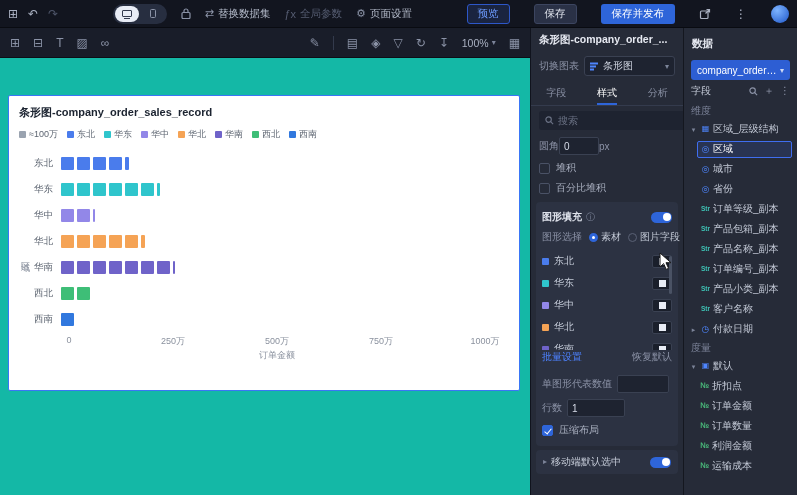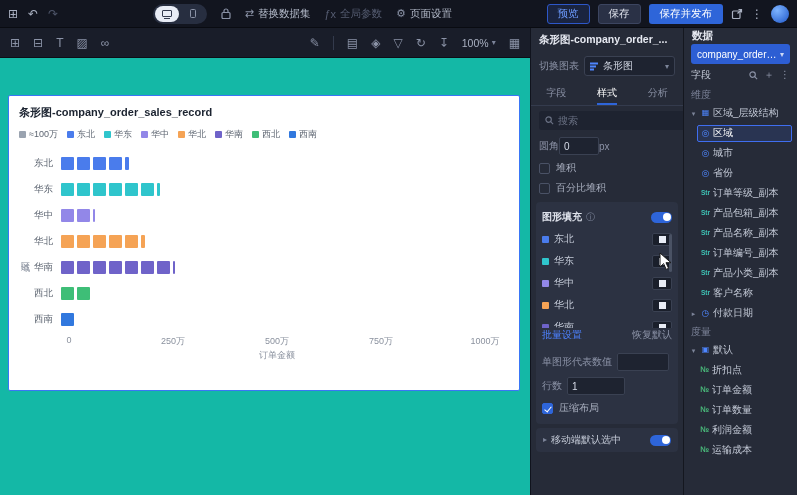--- a/index.html
+++ b/index.html
@@ -98,21 +98,21 @@
   .scroll-thumb{position:absolute;right:0;top:6px;width:3px;height:38px;background:#4a5264;border-radius:2px}
   .links-row{display:flex;align-items:flex-start;height:22px}
   .link-blue{color:#4d82ff;cursor:pointer}
   .link-gray{color:#8b92a6;margin-left:auto;cursor:pointer}
   .unit-row{display:flex;align-items:center;height:24px;gap:5px}
   .unit-row .muted{flex:none}
   .mobile-card{margin:4px 5px;background:#2c3242;border-radius:4px;height:24px;display:flex;align-items:center;padding:0 7px;gap:4px}
 
   
   .data-panel{width:114px;background:#262b38;border-left:1px solid #14171f;display:flex;flex-direction:column;font-size:10px;overflow:hidden}
-  .dp-header{height:16px;display:flex;align-items:center;padding:8px 8px;color:#e6e9f1;font-weight:700;font-size:10.5px}
+  .dp-header{height:16px;display:flex;align-items:center;padding:16px 8px;color:#e6e9f1;font-weight:700;font-size:10.5px}
   .dataset-btn{margin:0 7px;height:20px;background:#2d5ed3;border-radius:3px;display:flex;align-items:center;padding:0 6px;color:#fff;cursor:pointer;white-space:nowrap;overflow:hidden}
   .fields-row{height:22px;display:flex;align-items:center;padding:0 7px;color:#c3c9d6;gap:5px}
   .fields-icons{margin-left:auto;display:flex;gap:6px;color:#8b92a6;align-items:center}
   .fi{font-size:10px;cursor:pointer;line-height:1}
   .sec-label{height:17px;display:flex;align-items:center;padding:0 7px;color:#7c8399}
   .tree-row{display:flex;align-items:center;height:20px;padding:0 5px;color:#c3c9d6;cursor:pointer;white-space:nowrap}
   .tree-row .t-caret{width:9px;font-size:7px;color:#7c8499;flex:none}
   .tree-row.child{padding-left:13px}
   .row-box{display:flex;align-items:center;flex:1;height:17px;border:1px solid transparent;border-radius:2px;overflow:hidden}
   .tree-row.selected .row-box{border-color:#3f6ef0;background:rgba(63,110,240,.14);color:#fff}
@@ -158,21 +158,21 @@
       </div>
       <div class="tb-menu dim">
         <span class="mi">ƒx</span>
         <span>全局参数</span>
       </div>
       <div class="tb-menu">
         <span class="mi">⚙</span>
         <span>页面设置</span>
       </div>
     </div>
-    <div class="tb-group" style="gap:8px">
+    <div class="tb-group" style="gap:24px">
       <button class="btn btn-preview">预览</button>
       <button class="btn btn-save">保存</button>
       <button class="btn btn-publish">保存并发布</button>
       <span class="tbi">
         <svg class="mini" width="12" height="12" viewBox="0 0 12 12">
             <rect x="1.5" y="3" width="7.5" height="7.5" rx="1" fill="none" stroke="#aab1c2" stroke-width="1.2"></rect>
             <path d="M6.5 5.5 L10.5 1.5 M7.5 1.5 h3 v3" fill="none" stroke="#aab1c2" stroke-width="1.2"></path>
           </svg>
       </span>
       <span class="tbi">⋮</span>
@@ -369,20 +369,31 @@
         <span class="cb"></span>
         <span>百分比堆积</span>
       </div>
 
       <div class="fill-card">
         <div class="fc-header">
           <span class="fc-title">图形填充</span>
           <span class="info">ⓘ</span>
           <span class="toggle"></span>
         </div>
+        <div class="shape-row">
+          <span class="muted">图形选择</span>
+          <span class="radio-opt">
+            <span class="radio sel"></span>
+            <span>素材</span>
+          </span>
+          <span class="radio-opt">
+            <span class="radio"></span>
+            <span>图片字段</span>
+          </span>
+        </div>
         <div class="fill-list">
             <div class="fill-row">
               <div class="fill-dot" style="background: rgb(74, 124, 236);"></div>
               <div class="fill-name">东北</div>
               <div class="fill-swatch">
                 <div class="fill-swatch-inner"></div>
               </div>
             </div>
             <div class="fill-row">
               <div class="fill-dot" style="background: rgb(47, 197, 204);"></div>

